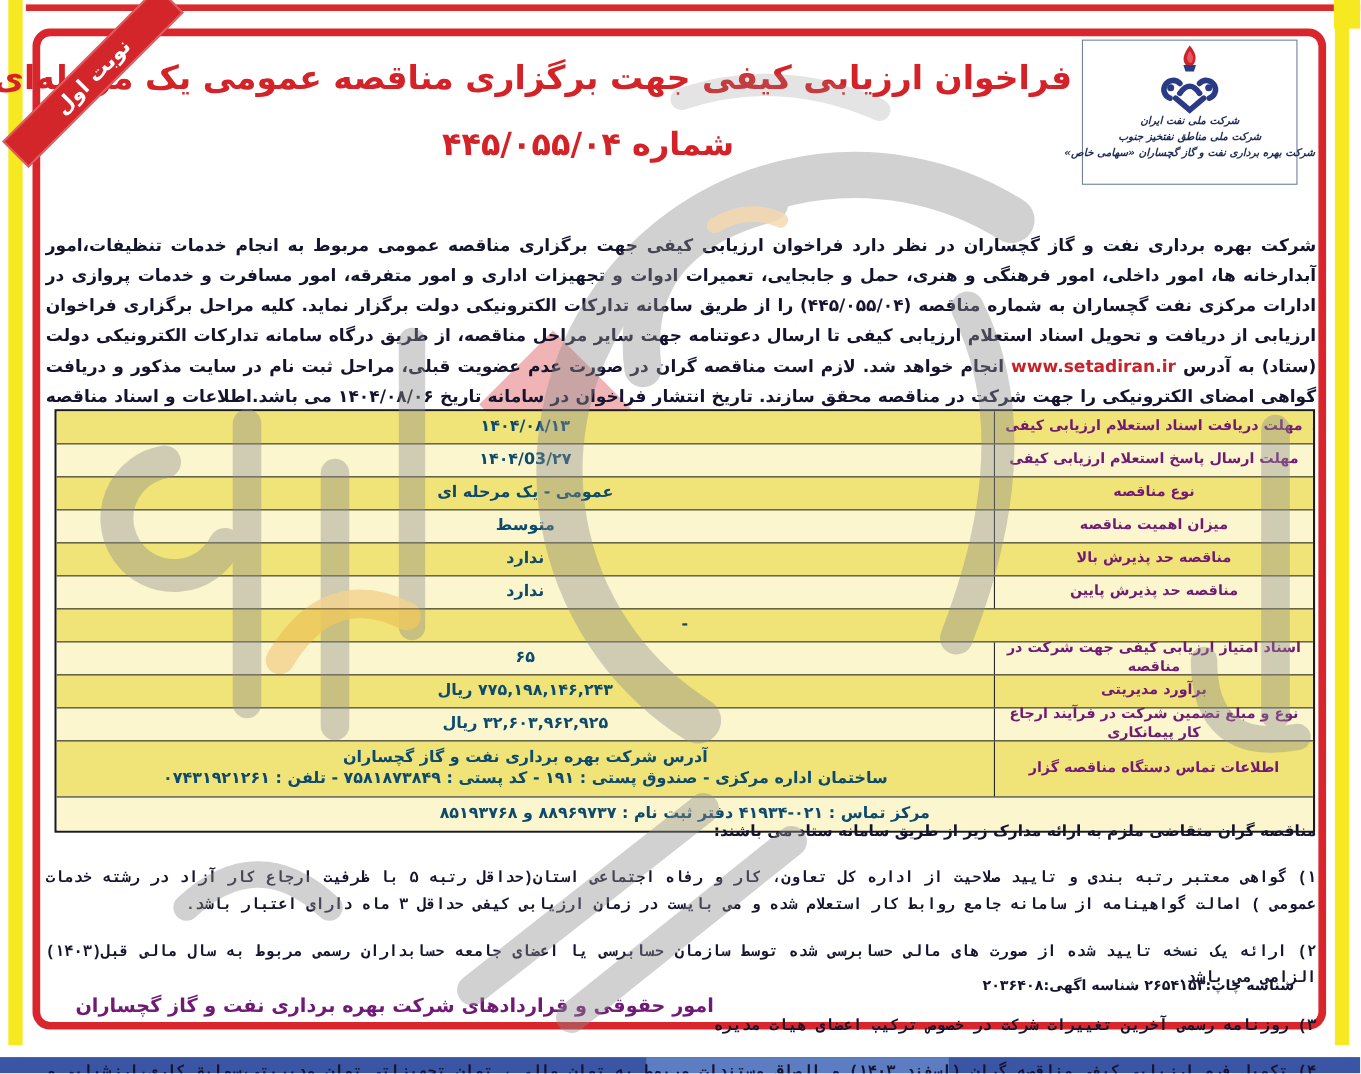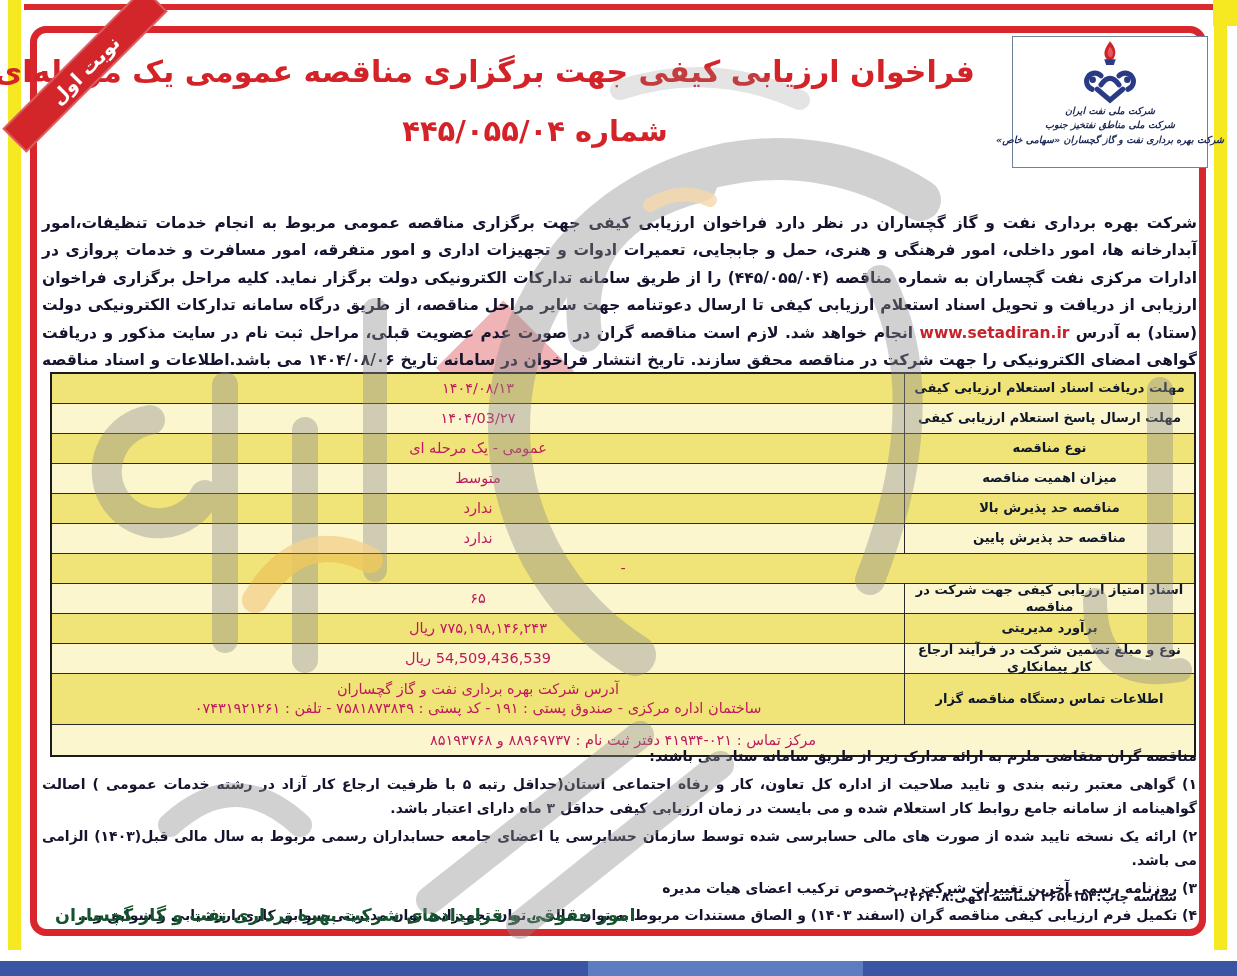--- a/index.html
+++ b/index.html
@@ -10,44 +10,44 @@
   .edge-strip{position:absolute;top:0;width:13px;height:950px;background:#f6e821;z-index:3;}
   .edge-strip.left{left:8px;}
   .edge-strip.right{left:1214px;}
   .corner-block{position:absolute;left:1213px;top:0;width:24px;height:26px;background:#f6e821;z-index:3;}
   
   .doc-frame{position:absolute;left:30px;top:26px;width:1176px;height:910px;border:7px solid #d8262c;border-radius:16px;box-sizing:border-box;background:transparent;z-index:4;}
   
   .ribbon{position:absolute;left:-15px;top:53px;width:200px;height:34px;background:#d2262b;transform:rotate(-45deg);display:flex;align-items:center;justify-content:center;z-index:30;box-shadow:0 0 0 2px rgba(255,255,255,.25) inset;}
   .ribbon span{color:#fff;font-size:19px;font-weight:bold;white-space:nowrap;}
   
-  .logo-box{position:absolute;left:1012px;top:36px;width:196px;height:132px;border:1.5px solid #70819c;box-sizing:border-box;background:#fff;z-index:6;display:flex;flex-direction:column;align-items:center;padding-top:3px;}
+  .logo-box{position:absolute;left:984px;top:36px;width:196px;height:132px;border:1.5px solid #70819c;box-sizing:border-box;background:#fff;z-index:6;display:flex;flex-direction:column;align-items:center;padding-top:3px;}
   .logo-box svg{display:block;}
   .org-line{font-size:9.5px;line-height:1.5;color:#1d2a56;font-weight:bold;font-style:italic;white-space:nowrap;text-align:center;}
   
   .title-block{position:absolute;left:95px;top:54px;width:880px;text-align:center;z-index:6;}
   .title-main{color:#d42328;font-size:30px;font-weight:800;white-space:nowrap;line-height:1.2;}
   .title-number{color:#d42328;font-size:29px;font-weight:800;margin-top:24px;line-height:1.2;}
   
   .intro{position:absolute;left:42px;top:194px;width:1155px;font-size:15.5px;font-weight:700;color:#14142e;line-height:27.5px;text-align:justify;z-index:6;}
   .intro .url{color:#c8222a;}
   
   .tender-table{position:absolute;left:50px;top:372px;width:1146px;border:2px solid #1b1b1b;box-sizing:border-box;z-index:6;}
   .t-row{display:flex;border-top:1.5px solid #2a2a2a;}
   .t-row:first-child{border-top:none;}
   .t-row.yellow{background:#f0e377;}
   .t-row.pale{background:#fbf6cd;}
-  .t-label{width:290px;flex:0 0 290px;border-left:1.5px solid #2a2a2a;display:flex;align-items:center;justify-content:center;text-align:center;font-size:13px;font-weight:bold;color:#0f172a;padding:1px 6px;box-sizing:border-box;line-height:1.25;}
-  .t-value{flex:1;display:flex;flex-direction:column;align-items:center;justify-content:center;text-align:center;font-size:14.5px;font-weight:normal;color:#be185d;padding:1px 8px;box-sizing:border-box;line-height:1.3;}
+  .t-label{width:290px;flex:0 0 290px;border-left:1.5px solid #2a2a2a;display:flex;align-items:center;justify-content:center;text-align:center;font-size:13px;font-weight:bold;color:#701a75;padding:1px 6px;box-sizing:border-box;line-height:1.25;}
+  .t-value{flex:1;display:flex;flex-direction:column;align-items:center;justify-content:center;text-align:center;font-size:14.5px;font-weight:bold;color:#0c4a6e;padding:1px 8px;box-sizing:border-box;line-height:1.3;}
   .h28{height:29px;} .h50{height:50px;} .h30{height:30px;}
   
   .notes{position:absolute;left:42px;top:744px;width:1155px;font-size:14px;font-weight:700;color:#14142e;line-height:24.5px;text-align:justify;z-index:6;}
-  .notes .note-item{margin-top:3px;}
+  .notes .note-item{margin-top:18px;font-family:Liberation Mono, monospace;}
   .ids-line{position:absolute;right:60px;top:889px;font-size:13px;font-weight:700;color:#14142e;z-index:7;}
-  .footer-line{position:absolute;left:55px;top:905px;font-size:17.5px;font-weight:900;color:#14532d;z-index:7;direction:rtl;}
+  .footer-line{position:absolute;left:69px;top:905px;font-size:17.5px;font-weight:900;color:#701a75;z-index:7;direction:rtl;}
   
   .bottom-bar{position:absolute;left:0;top:961px;width:1237px;height:15px;background:#3b55a5;z-index:2;}
   .bottom-bar-light{position:absolute;left:588px;top:0;width:275px;height:15px;background:#5c7dc2;}
   
   .stamp-diamond{position:absolute;left:455px;top:322px;width:100px;height:95px;background:#eb9a9e;transform:rotate(45deg);opacity:.75;z-index:5;}
   .watermark{position:absolute;left:0;top:0;width:1237px;height:976px;z-index:40;pointer-events:none;opacity:.40;}
 </style>
 </head>
 <body>
 
@@ -123,21 +123,21 @@
     <div class="t-row pale h28">
       <div class="t-label">اسناد امتیاز ارزیابی کیفی جهت شرکت در مناقصه</div>
       <div class="t-value">۶۵</div>
     </div>
     <div class="t-row yellow h28">
       <div class="t-label">برآورد مدیریتی</div>
       <div class="t-value">۷۷۵,۱۹۸,۱۴۶,۲۴۳ ریال</div>
     </div>
     <div class="t-row pale h28">
       <div class="t-label">نوع و مبلغ تضمین شرکت در فرآیند ارجاع کار پیمانکاری</div>
-      <div class="t-value">54,509,436,539 ریال</div>
+      <div class="t-value">۳۲,۶۰۳,۹۶۲,۹۲۵ ریال</div>
     </div>
     <div class="t-row yellow h50">
       <div class="t-label">اطلاعات تماس دستگاه مناقصه گزار</div>
       <div class="t-value">
         <span>آدرس شرکت بهره برداری نفت و گاز گچساران</span>
         <span>ساختمان اداره مرکزی - صندوق پستی : ۱۹۱ - کد پستی : ۷۵۸۱۸۷۳۸۴۹ - تلفن : ۰۷۴۳۱۹۲۱۲۶۱</span>
       </div>
     </div>
     <div class="t-row pale h30">
       <div class="t-value">مرکز تماس : ۰۲۱-۴۱۹۳۴ دفتر ثبت نام : ۸۸۹۶۹۷۳۷ و ۸۵۱۹۳۷۶۸</div>

